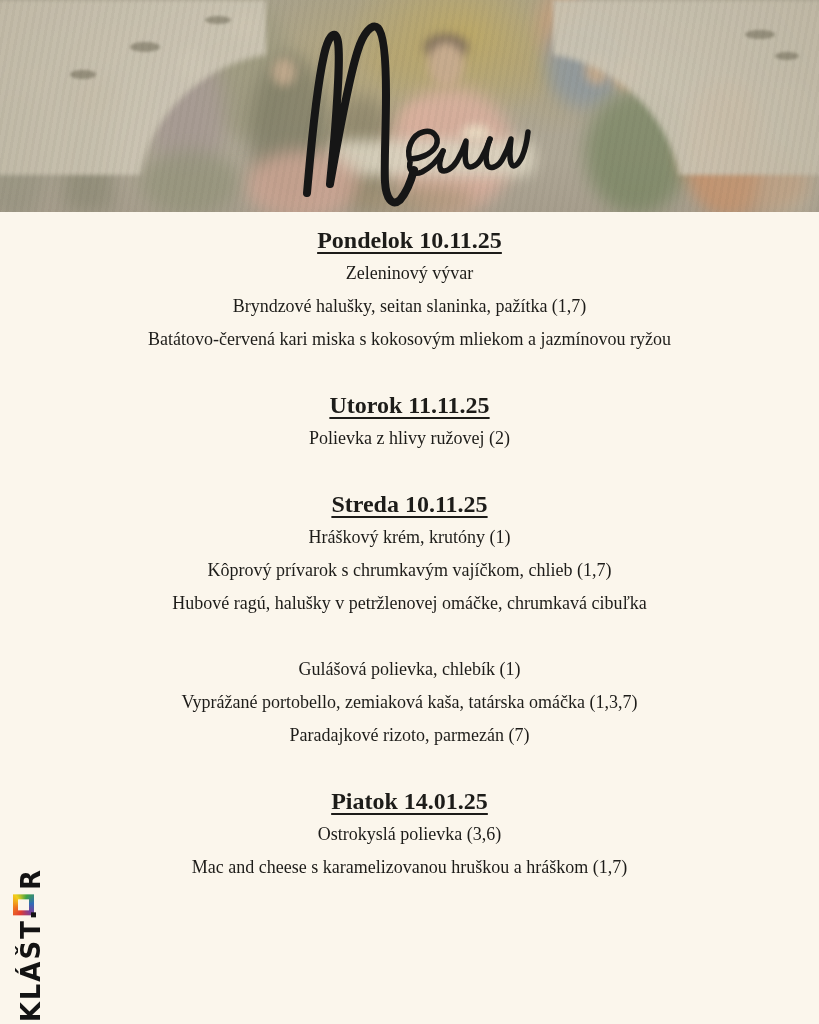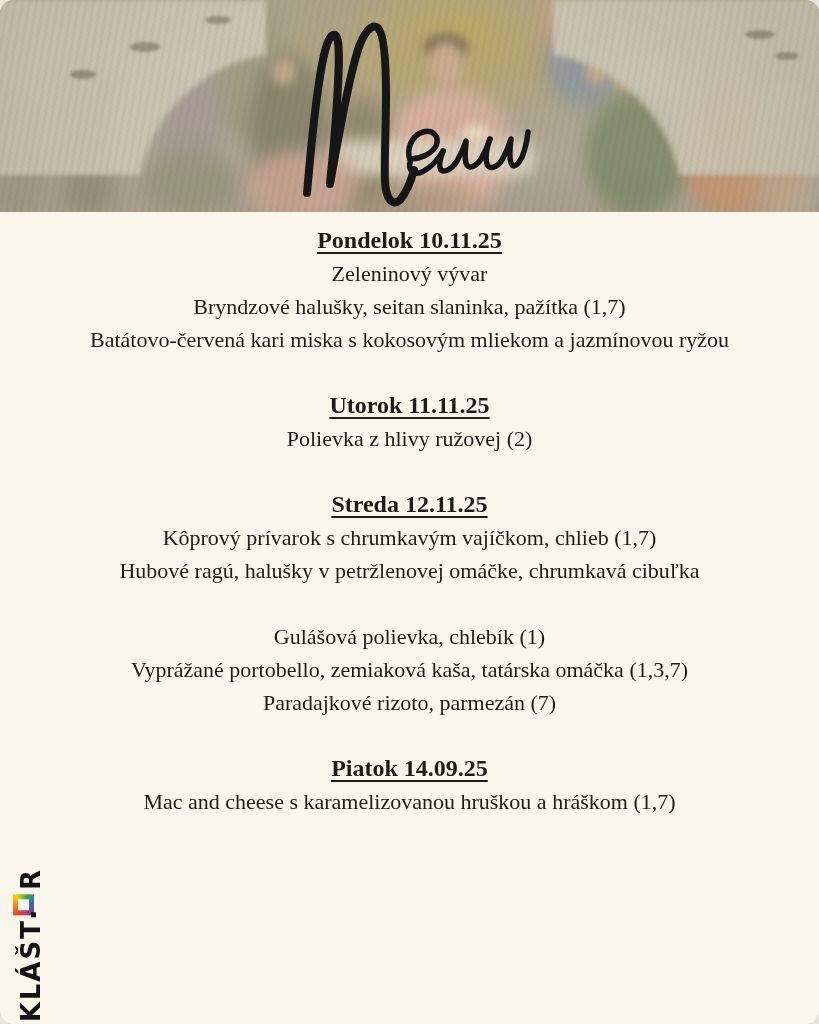--- a/index.html
+++ b/index.html
@@ -1,19 +1,19 @@
 <!DOCTYPE html>
 <html><head>
 <meta charset="utf-8">
 <style>
   html,body{margin:0;padding:0;background:#e8e4da;}
   .page{
     position:relative;width:819px;height:1024px;margin:0 auto;
     background:#fbf6ec;overflow:hidden;
-    font-family:"Liberation Serif",serif;color:#1d1c19;border-radius:14px;
+    font-family:"Liberation Serif",serif;color:#1d1c19;
   }
 
   
   .hero{
     position:relative;width:819px;height:212px;overflow:hidden;
     background:
       radial-gradient(ellipse 170px 120px at 57% 16%, rgba(187,158,62,.65), transparent 70%),
       radial-gradient(ellipse 240px 155px at 47% 30%, rgba(178,153,72,.5), transparent 70%),
       radial-gradient(ellipse 120px 90px at 67% 34%, rgba(168,146,78,.4), transparent 72%),
       linear-gradient(180deg,#99937f 0%,#a29b89 45%,#a59d8b 75%,#9e9584 100%);
@@ -35,21 +35,21 @@
   .menu-script{position:absolute;left:0;top:0;z-index:5;}
   .sr{position:absolute;width:1px;height:1px;overflow:hidden;clip:rect(0 0 0 0);}
 
   
   .content{padding-top:12px;text-align:center;}
   .day{margin-bottom:33px;}
   .day-title{
     font-size:24px;font-weight:700;line-height:33px;
     text-decoration:underline;text-decoration-thickness:2px;text-underline-offset:4px;
   }
-  .item{font-size:22px;line-height:33px;}
+  .item{font-size:18px;line-height:33px;}
 
   
   .logo{
     position:absolute;left:12px;bottom:2px;z-index:6;
     writing-mode:vertical-rl;transform:rotate(180deg);
     font-family:"DejaVu Sans",sans-serif;font-weight:700;
     font-size:26px;letter-spacing:2px;color:#131313;white-space:nowrap;
   }
   .logo-o{
     display:inline-block;width:21px;height:21px;margin:4px 1px;
@@ -123,33 +123,35 @@
       <div class="item">Bryndzové halušky, seitan slaninka, pažítka (1,7)</div>
       <div class="item">Batátovo-červená kari miska s kokosovým mliekom a jazmínovou ryžou</div>
     </section>
 
     <section class="day">
       <div class="day-title">Utorok 11.11.25</div>
       <div class="item">Polievka z hlivy ružovej (2)</div>
     </section>
 
     <section class="day">
-      <div class="day-title">Streda 12.11.25</div>
+      <div class="day-title">Streda 10.11.25</div>
+      <div class="item">Hráškový krém, krutóny (1)</div>
       <div class="item">Kôprový prívarok s chrumkavým vajíčkom, chlieb (1,7)</div>
       <div class="item">Hubové ragú, halušky v petržlenovej omáčke, chrumkavá cibuľka</div>
     </section>
 
     <section class="day">
       <div class="item">Gulášová polievka, chlebík (1)</div>
       <div class="item">Vyprážané portobello, zemiaková kaša, tatárska omáčka (1,3,7)</div>
       <div class="item">Paradajkové rizoto, parmezán (7)</div>
     </section>
 
     <section class="day">
-      <div class="day-title">Piatok 14.09.25</div>
+      <div class="day-title">Piatok 14.01.25</div>
+      <div class="item">Ostrokyslá polievka (3,6)</div>
       <div class="item">Mac and cheese s karamelizovanou hruškou a hráškom (1,7)</div>
     </section>
 
   </div>
 
   <div class="logo">
     <span>KLÁŠT</span><span class="logo-o"></span><span>R</span>
   </div>
 
 </div>

